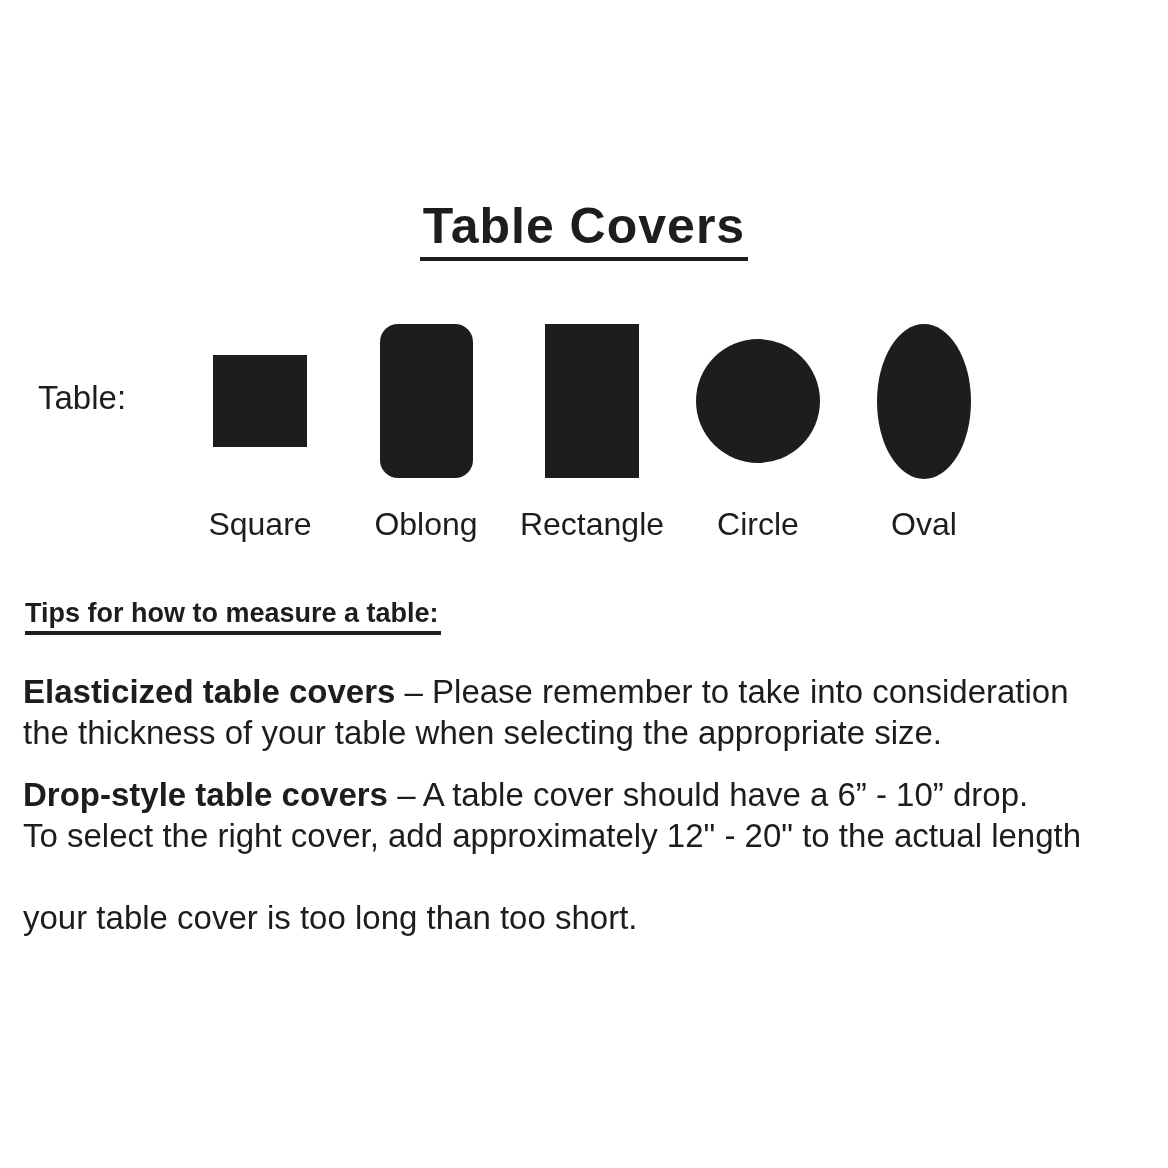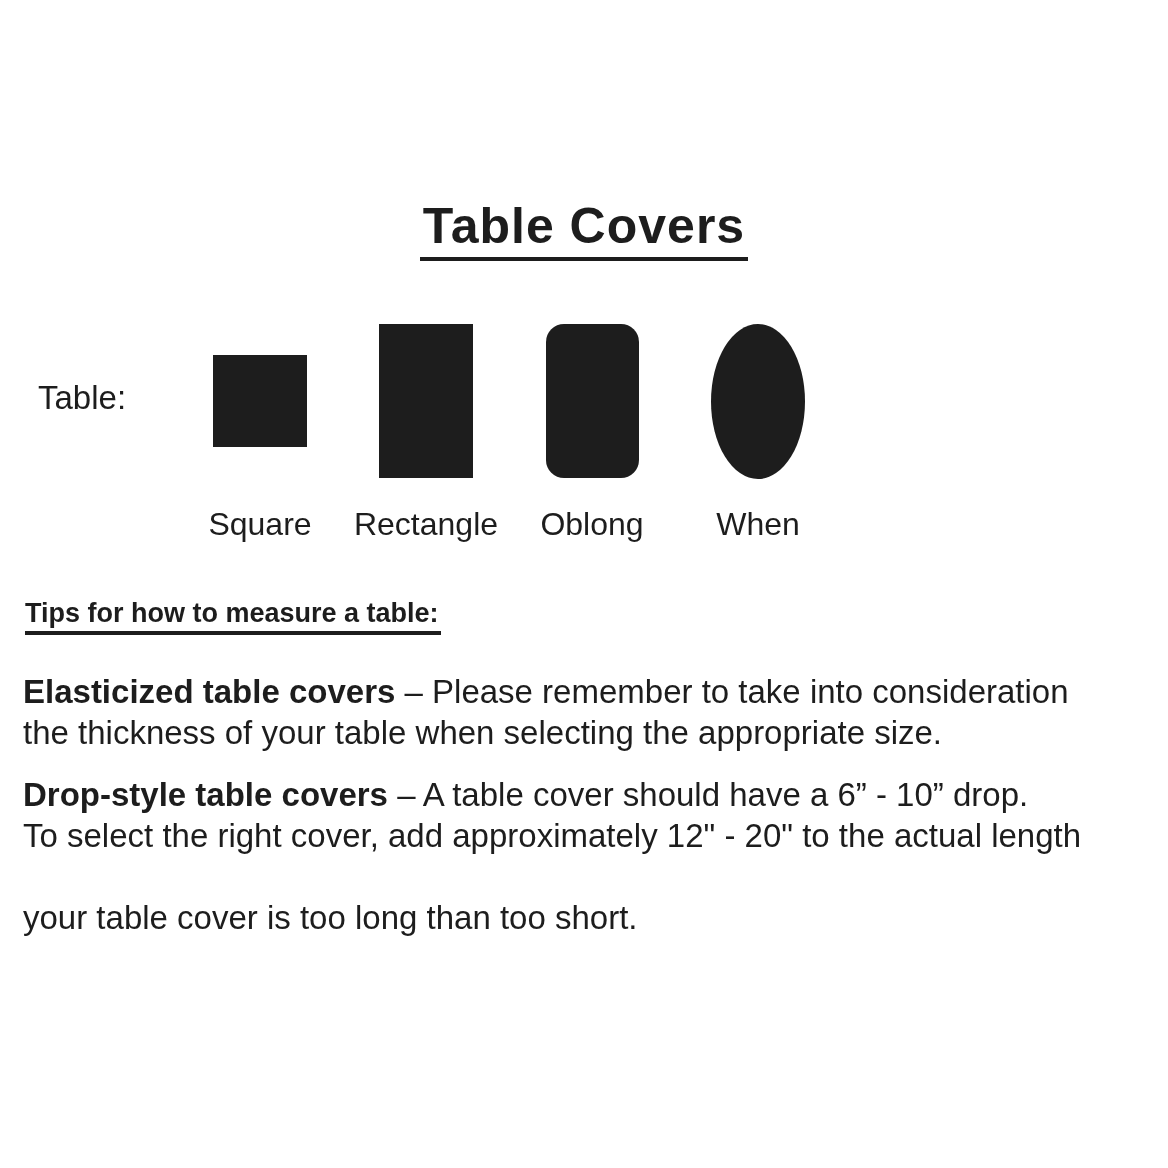--- a/index.html
+++ b/index.html
@@ -125,38 +125,44 @@
 
     <div class="shape-col">
       <div class="shape-figure">
         <div class="shape square"></div>
       </div>
       <div class="shape-label">Square</div>
     </div>
 
     <div class="shape-col">
       <div class="shape-figure">
+        <div class="shape oblong"></div>
+      </div>
+      <div class="shape-label">Oblong</div>
+    </div>
+
+    <div class="shape-col">
+      <div class="shape-figure">
         <div class="shape rectangle"></div>
       </div>
       <div class="shape-label">Rectangle</div>
     </div>
 
     <div class="shape-col">
       <div class="shape-figure">
-        <div class="shape oblong"></div>
+        <div class="shape circle"></div>
       </div>
-      <div class="shape-label">Oblong</div>
+      <div class="shape-label">Circle</div>
     </div>
-
 
     <div class="shape-col">
       <div class="shape-figure">
         <div class="shape oval"></div>
       </div>
-      <div class="shape-label">When</div>
+      <div class="shape-label">Oval</div>
     </div>
 
   </div>
 
   <section>
     <div class="tips-heading-wrap">
       <h2>
         <span class="underlined">Tips for how to measure a table:</span>
       </h2>
     </div>

